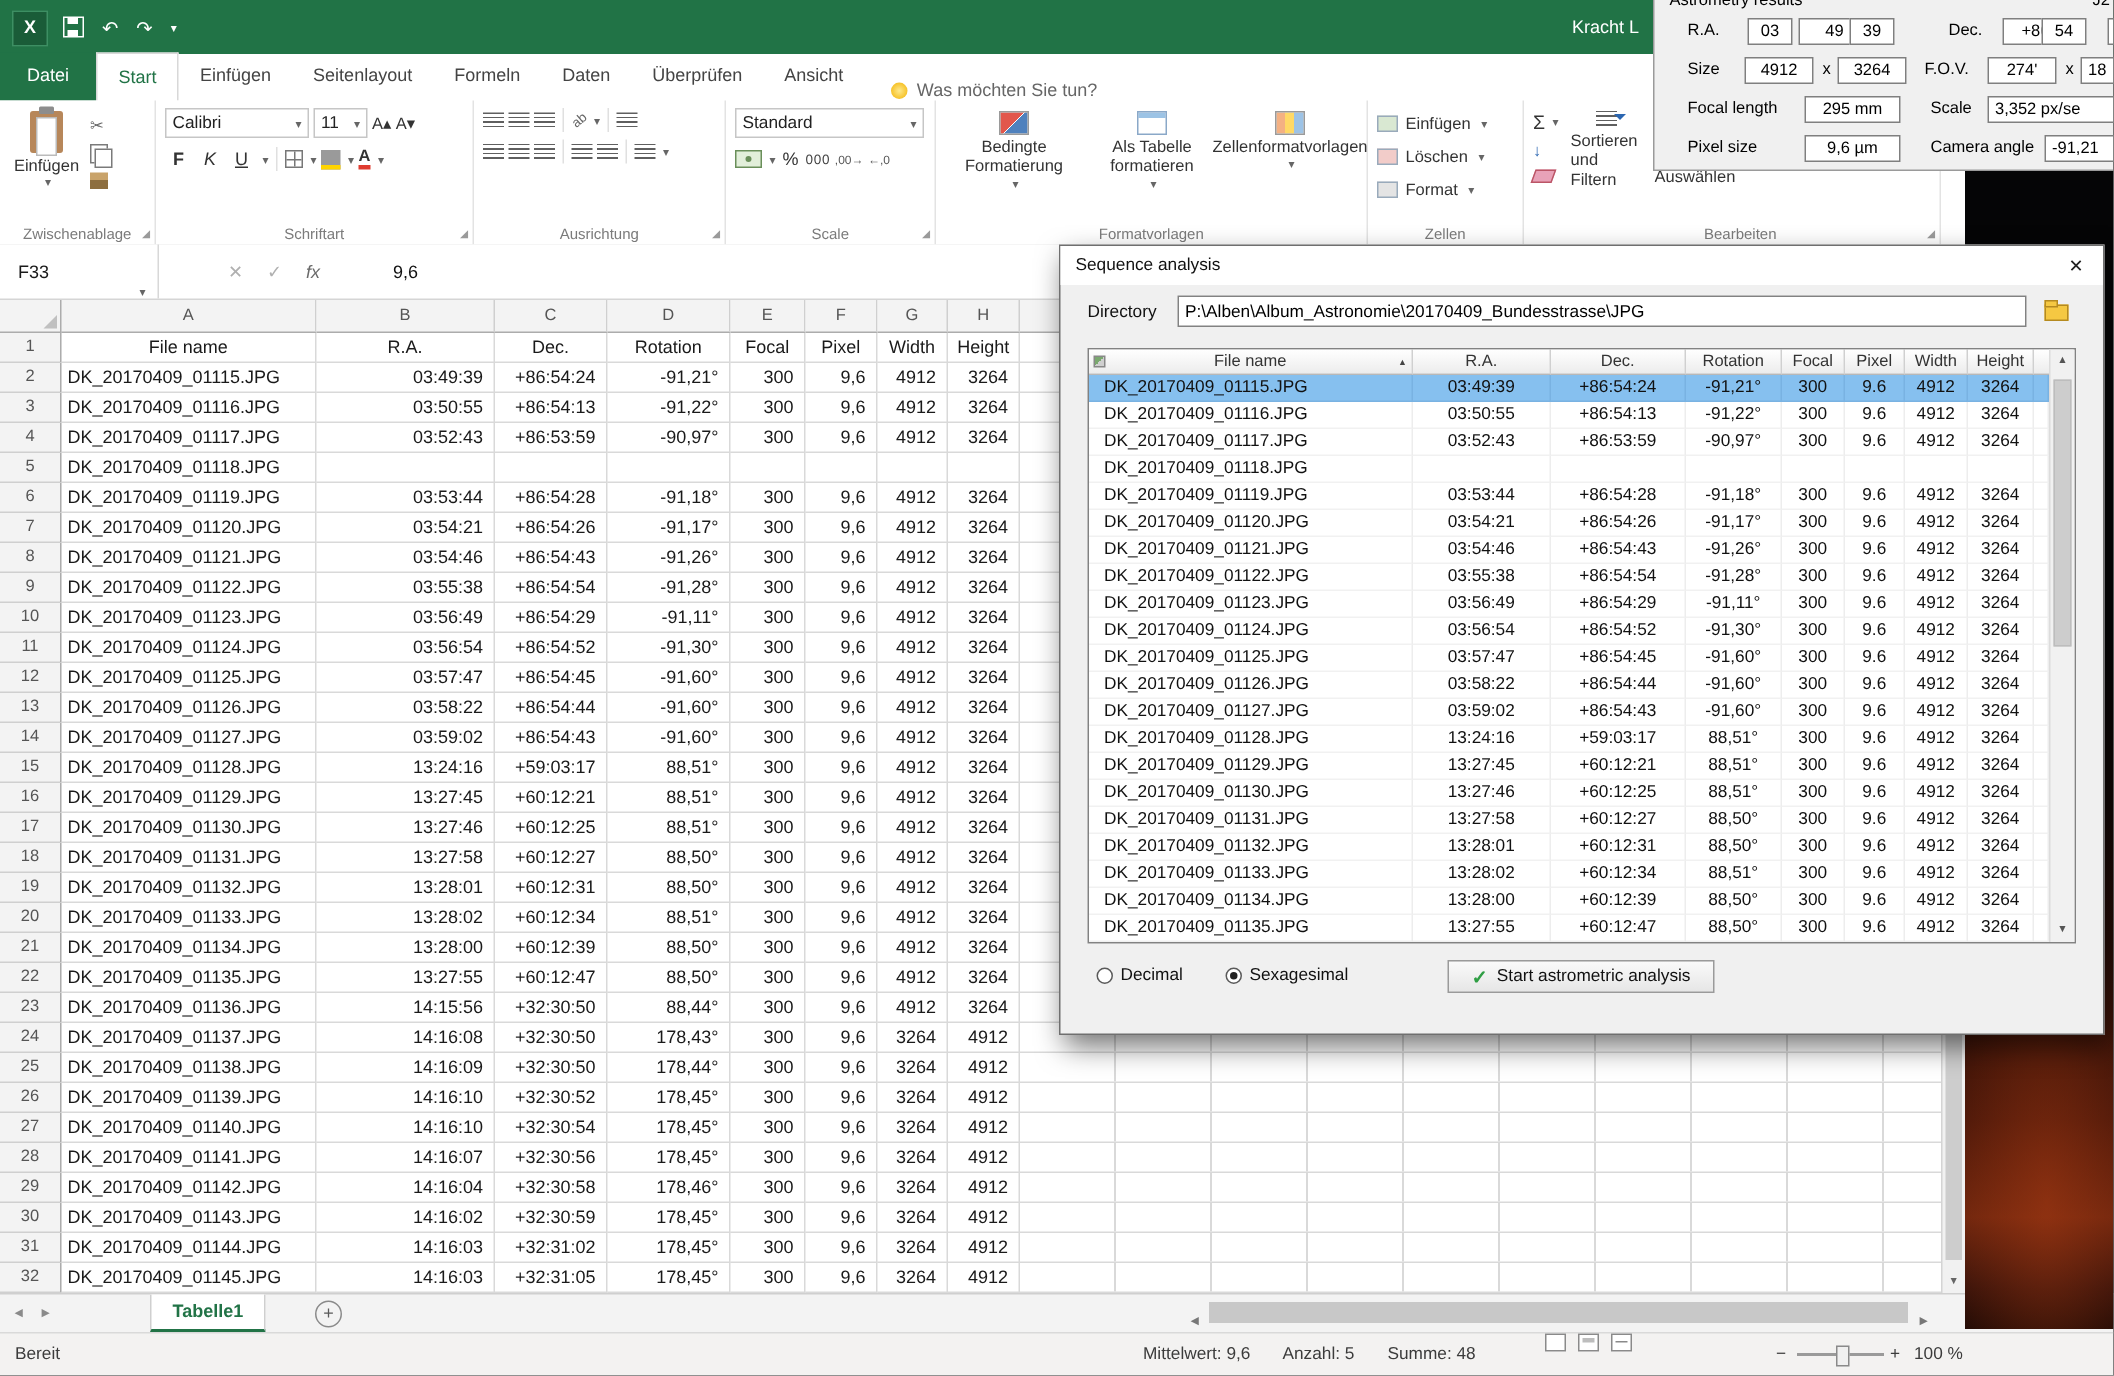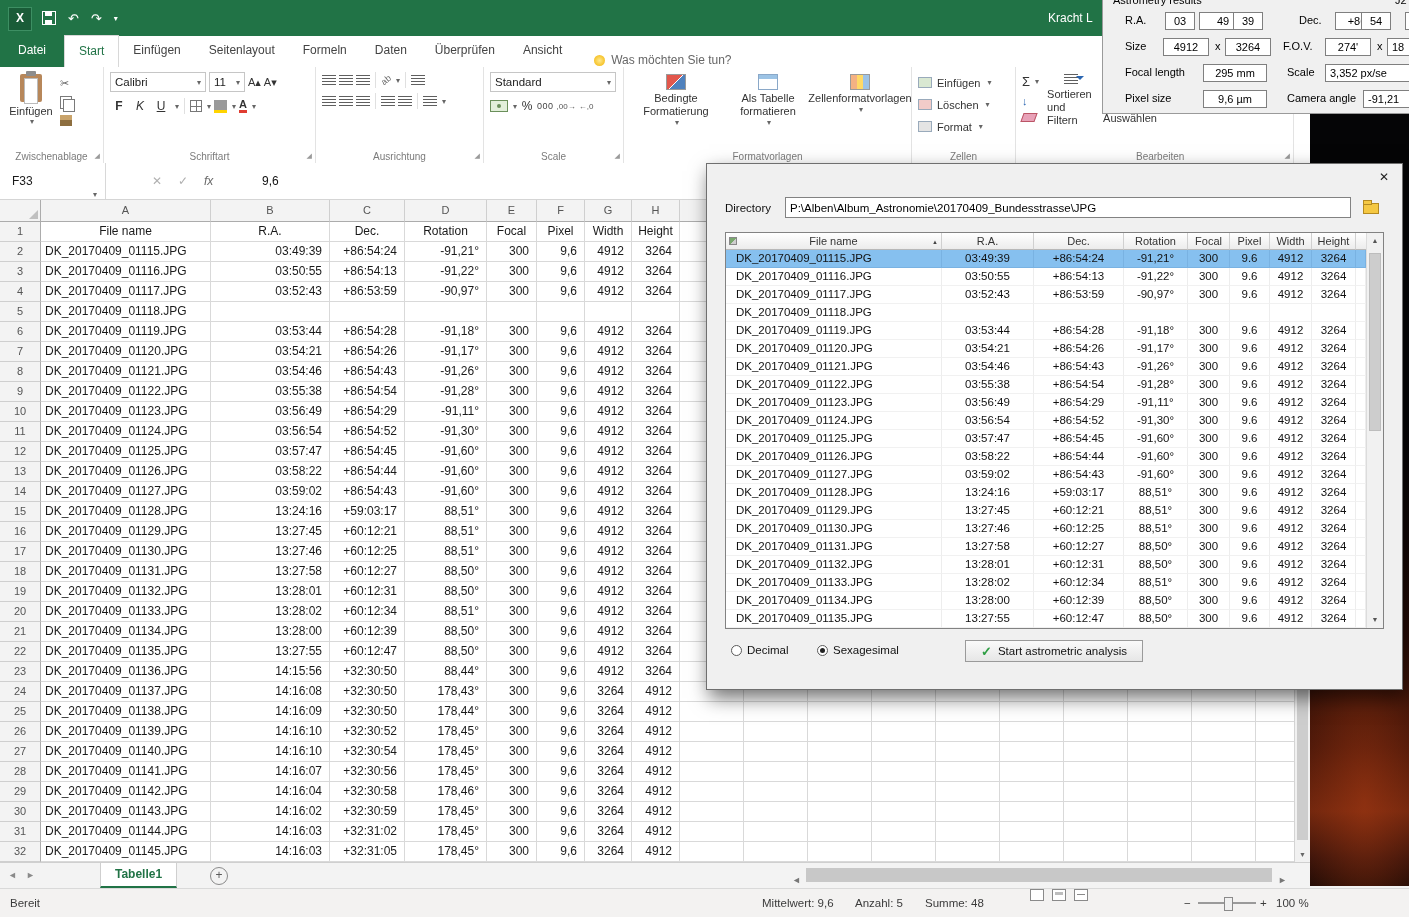--- a/index.html
+++ b/index.html
@@ -836,20 +836,21 @@
     </div>
     <div class="arow" style="top:90px;">
       <span class="albl" style="left:22px;">Pixel size</span>
       <span class="abox" style="left:100px;width:64px;">9,6 µm</span>
       <span class="albl" style="left:184px;">Camera angle</span>
       <span class="abox ta-l" style="left:260px;width:64px;">-91,21</span>
     </div>
   </div>
 
   <div id="dlg">
+    <div id="dlg-title">Sequence analysis</div>
     <div id="dlg-close">✕</div>
     <span id="dir-label">Directory</span>
     <input id="dir-input" readonly="" value="P:\Alben\Album_Astronomie\20170409_Bundesstrasse\JPG" style="">
     <div id="dir-browse">
       <span class="folder"></span>
     </div>
     <div id="dlg-table">
       <div id="dlg-head">
           <div class="dhead d0"><span class="corner-ic"></span><span>File name</span><span class="sort-ic">▲</span></div>
           <div class="dhead d1"><span>R.A.</span></div>

